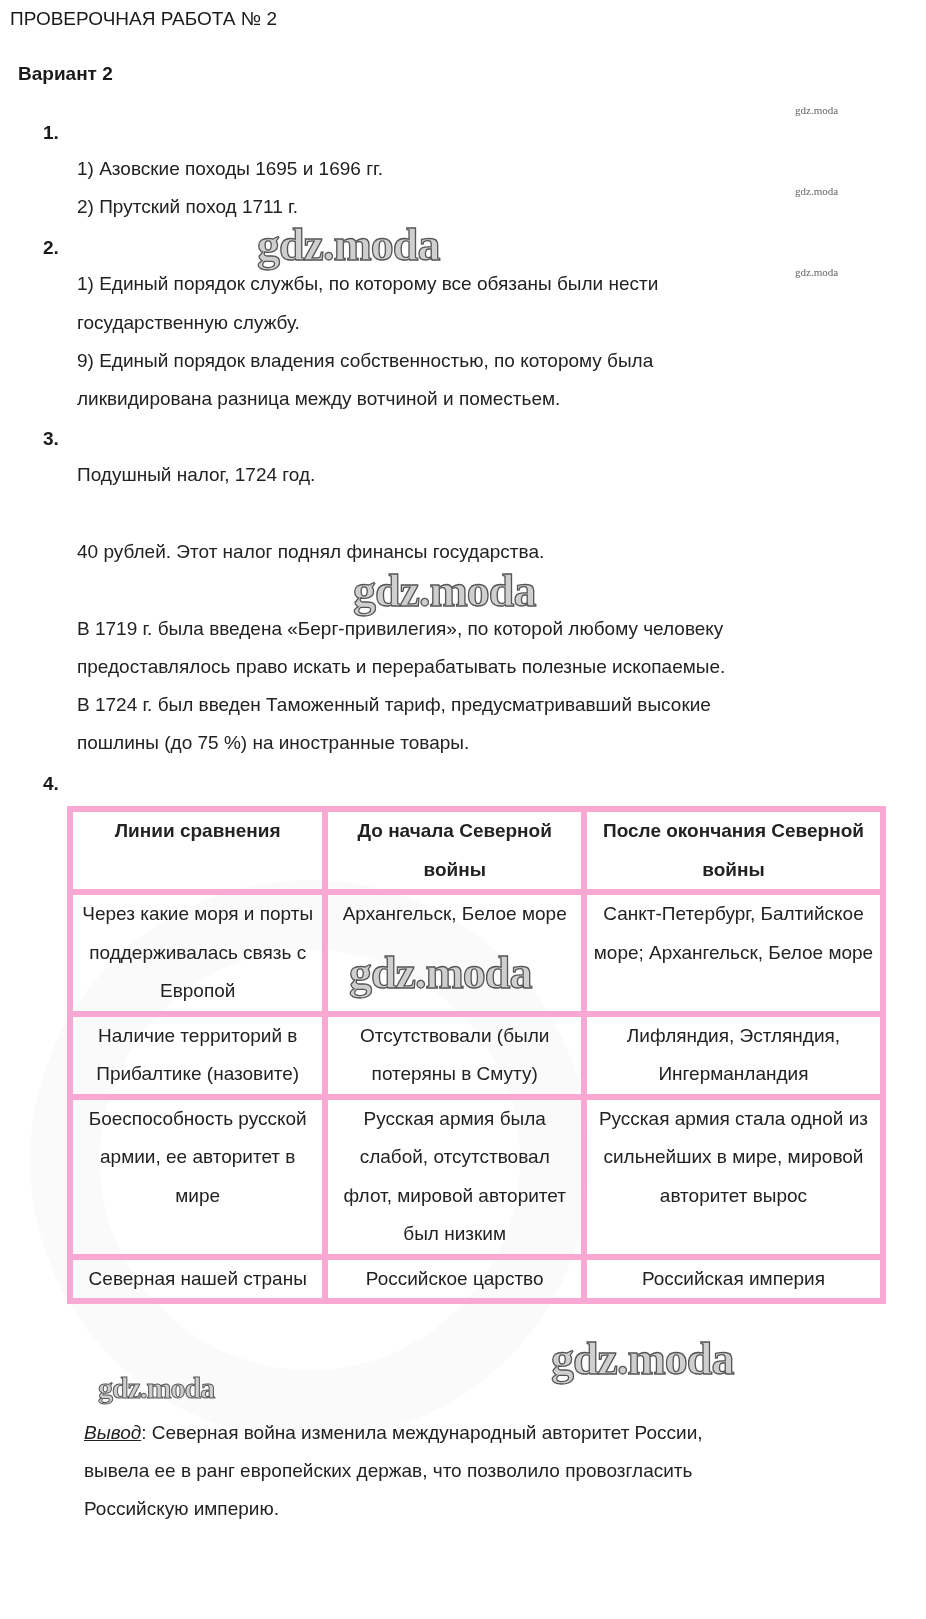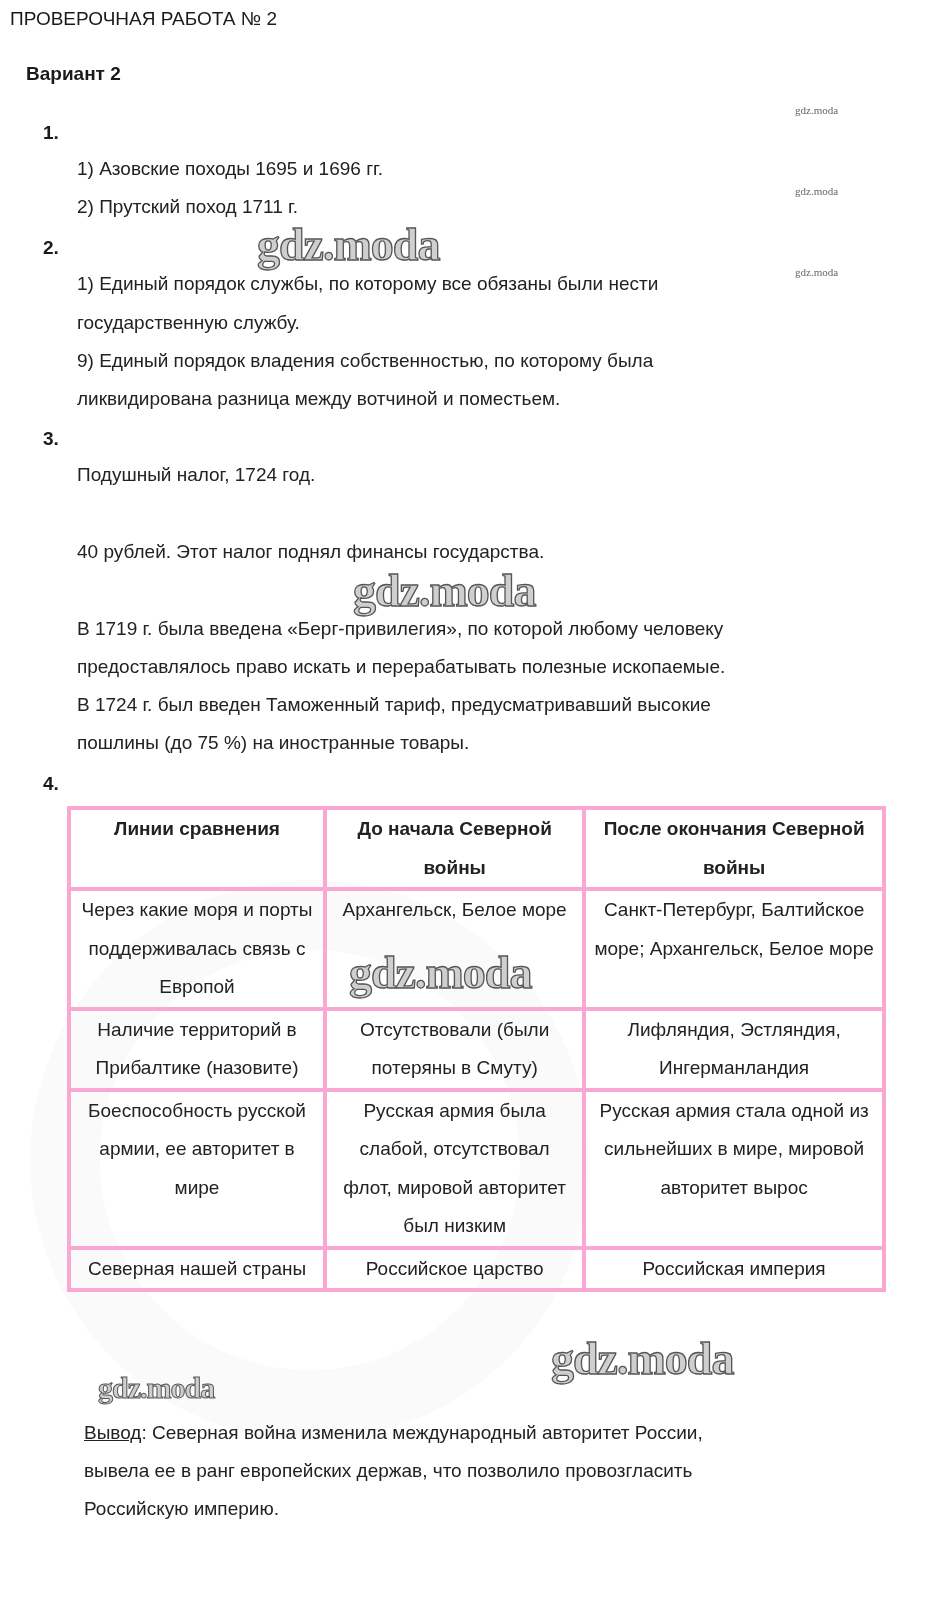--- a/index.html
+++ b/index.html
@@ -2,49 +2,49 @@
 <html><head>
 <meta charset="utf-8">
 <style>
   html, body { margin: 0; padding: 0; background: #ffffff; }
   body {
     width: 926px; height: 1619px; position: relative; overflow: hidden;
     font-family: "Liberation Sans", sans-serif; color: #1a1a1a;
   }
   .abs { position: absolute; }
   .title { left: 10px; top: 8px; font-size: 19px; font-weight: normal; }
-  .variant { left: 26px; top: 63px; font-size: 19px; font-weight: bold; }
+  .variant { left: 18px; top: 63px; font-size: 19px; font-weight: bold; }
   .qnum { left: 43px; font-size: 19px; font-weight: bold; }
   .line { left: 77px; font-size: 19px; line-height: 38px; white-space: nowrap; color: #222; text-align: right; }
   .small-wm {
     font-family: "Liberation Serif", serif; font-size: 11px; color: #666;
     left: 795px;
   }
   .big-wm {
     font-family: "Liberation Serif", serif; font-weight: bold;
     font-size: 46px; letter-spacing: -1px;
     color: #cfcfcf; -webkit-text-stroke: 1.3px #555;
     line-height: 1;
   }
   .mid-wm { font-size: 30px; -webkit-text-stroke: 1px #555; }
   table.cmp {
     position: absolute; left: 67px; top: 806px; width: 819px;
     border-collapse: collapse; table-layout: fixed;
     font-size: 19px; color: #222;
   }
   table.cmp td, table.cmp th {
-    border: 4px solid #f9a8d4; text-align: center; vertical-align: top;
+    border: 6px solid #f9a8d4; text-align: center; vertical-align: top;
     line-height: 38.5px; padding: 0 6px;
   }
   table.cmp th { font-weight: bold; }
   .col1 { width: 246px; }
   .col2 { width: 249px; }
   .col3 { width: 288px; }
   .concl { left: 84px; font-size: 19px; line-height: 38px; color: #222; }
-  .u { text-decoration: underline; }
+  .u { text-decoration: underline; font-style: italic; }
   .bgshape {
     position: absolute; left: 30px; top: 880px; width: 560px; height: 560px;
     border-radius: 50%; border: 70px solid rgba(0,0,0,0.018); box-sizing: border-box;
   }
 </style>
 </head>
 <body>
 
 <div class="bgshape"></div>
 

